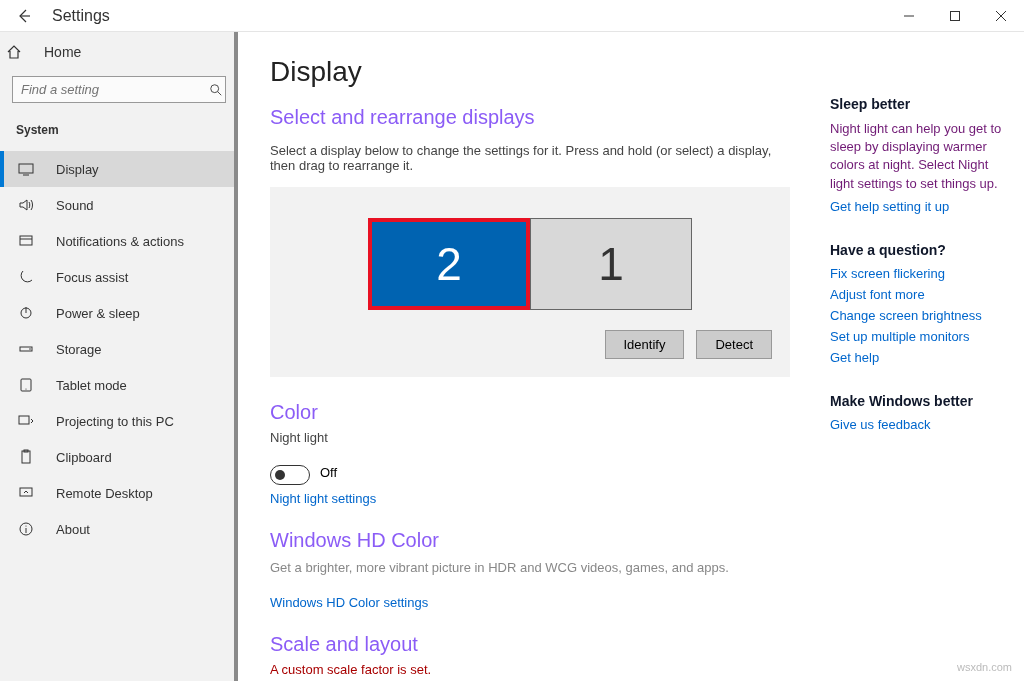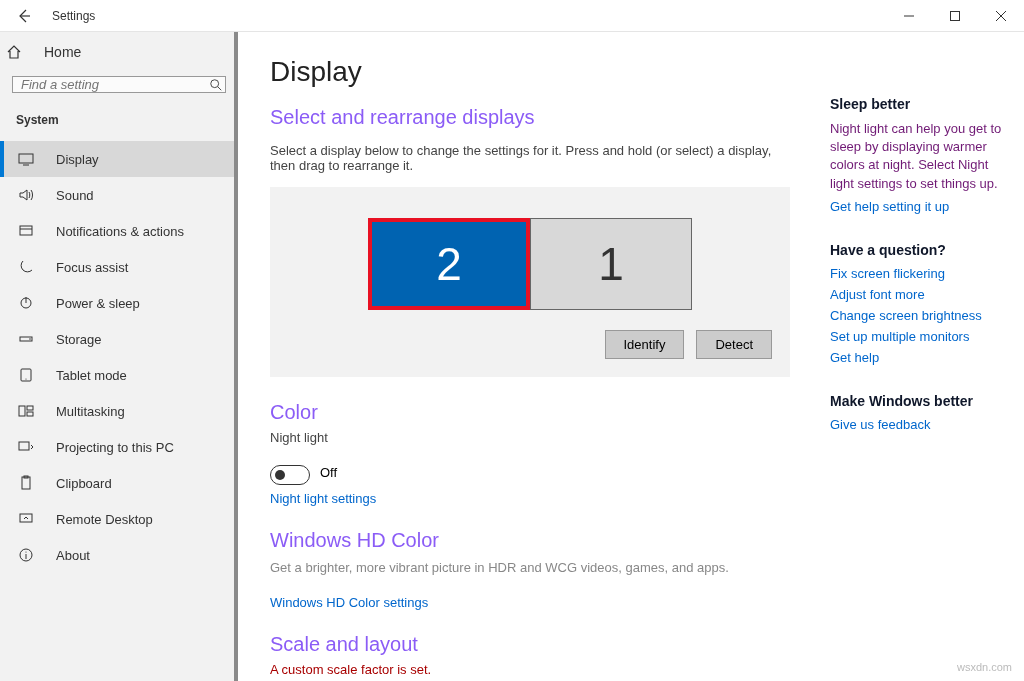--- a/index.html
+++ b/index.html
@@ -1,32 +1,32 @@
 <!DOCTYPE html>
 <html><head>
 <meta charset="utf-8">
 <style>
 * { margin: 0; padding: 0; box-sizing: border-box; font-family: "Segoe UI", Arial, sans-serif; }
 body { width: 1024px; height: 681px; background: #fff; overflow: hidden; position: relative; }
 
 .titlebar { height: 32px; display: flex; align-items: center; border-bottom: 1px solid #e5e5e5; }
 .titlebar .back { width: 48px; height: 32px; display: flex; align-items: center; justify-content: center; color: #333; cursor: pointer; }
-.titlebar .title { font-size: 12px; color: #333; margin-left: 4px; }
+.titlebar .title { font-size: 16px; color: #333; margin-left: 4px; }
 .titlebar .spacer { flex: 1; }
 .titlebar .winbtn { width: 46px; height: 32px; display: flex; align-items: center; justify-content: center; color: #333; cursor: pointer; }
 
 .body { display: flex; height: calc(681px - 32px); }
 
 .sidebar { width: 238px; background: #f2f2f2; height: 100%; position: relative; }
 .home-row { display: flex; align-items: center; height: 40px; padding: 0 4px; cursor: pointer; }
 .home-row .ic { width: 20px; display: flex; justify-content: center; color: #333; }
 .home-row .lbl { margin-left: 20px; font-size: 14px; color: #333; }
 
 .search-wrap { padding: 4px 12px 12px 12px; }
-.search-box { position: relative; height: 17px; border: 1px solid #999; background: #fbfbfb; display: flex; align-items: center; }
+.search-box { position: relative; height: 27px; border: 1px solid #999; background: #fbfbfb; display: flex; align-items: center; }
 .search-box input { border: none; background: transparent; outline: none; flex: 1; padding: 0 8px; font-size: 13px; color: #666; font-style: italic; }
 .search-box .sic { width: 32px; display: flex; align-items: center; justify-content: center; color: #333; }
 
 .section-label { padding: 8px 16px; font-size: 12px; font-weight: 600; color: #333; }
 
 .nav { margin-top: 6px; }
 .nav-item { display: flex; align-items: center; height: 36px; padding: 0 16px; cursor: pointer; position: relative; }
 .nav-item.active { background: #d8d8d8; }
 .nav-item.active::before { content: ""; position: absolute; left: 0; top: 0; bottom: 0; width: 4px; background: #0078d4; }
 .nav-item .ic { width: 20px; display: flex; justify-content: center; color: #333; }
@@ -176,30 +176,20 @@
             <svg width="16" height="16" viewBox="0 0 16 16">
               <rect x="3" y="2" width="10" height="12" rx="1" fill="none" stroke="currentColor"></rect>
               <circle cx="8" cy="12" r="0.6" fill="currentColor"></circle>
             </svg>
           </span>
           <span class="lbl">Tablet mode</span>
         </div>
       <div class="nav-item">
           <span class="ic">
             <svg width="16" height="16" viewBox="0 0 16 16">
-              <rect x="1" y="3" width="6" height="10" fill="none" stroke="currentColor"></rect>
-              <rect x="9" y="3" width="6" height="4" fill="none" stroke="currentColor"></rect>
-              <rect x="9" y="9" width="6" height="4" fill="none" stroke="currentColor"></rect>
-            </svg>
-          </span>
-          <span class="lbl">Multitasking</span>
-        </div>
-      <div class="nav-item">
-          <span class="ic">
-            <svg width="16" height="16" viewBox="0 0 16 16">
               <rect x="1" y="3" width="10" height="8" fill="none" stroke="currentColor"></rect>
               <path d="M13 6 L15 8 L13 10" fill="none" stroke="currentColor"></path>
             </svg>
           </span>
           <span class="lbl">Projecting to this PC</span>
         </div>
       <div class="nav-item">
           <span class="ic">
             <svg width="16" height="16" viewBox="0 0 16 16">
               <rect x="4" y="2" width="8" height="12" fill="none" stroke="currentColor"></rect>

